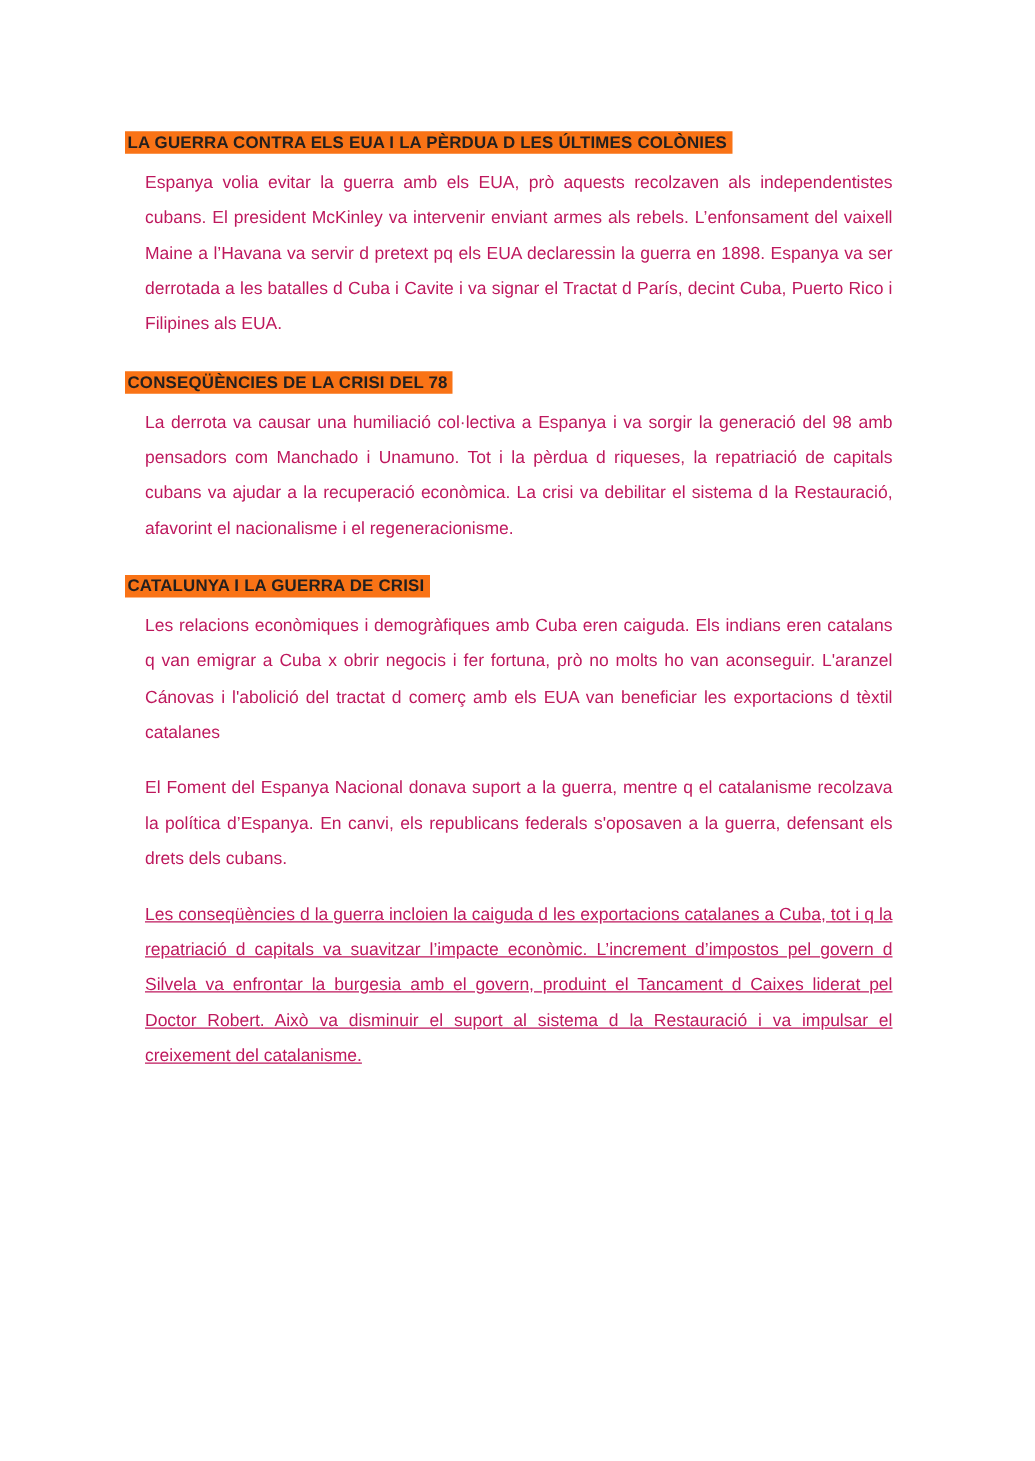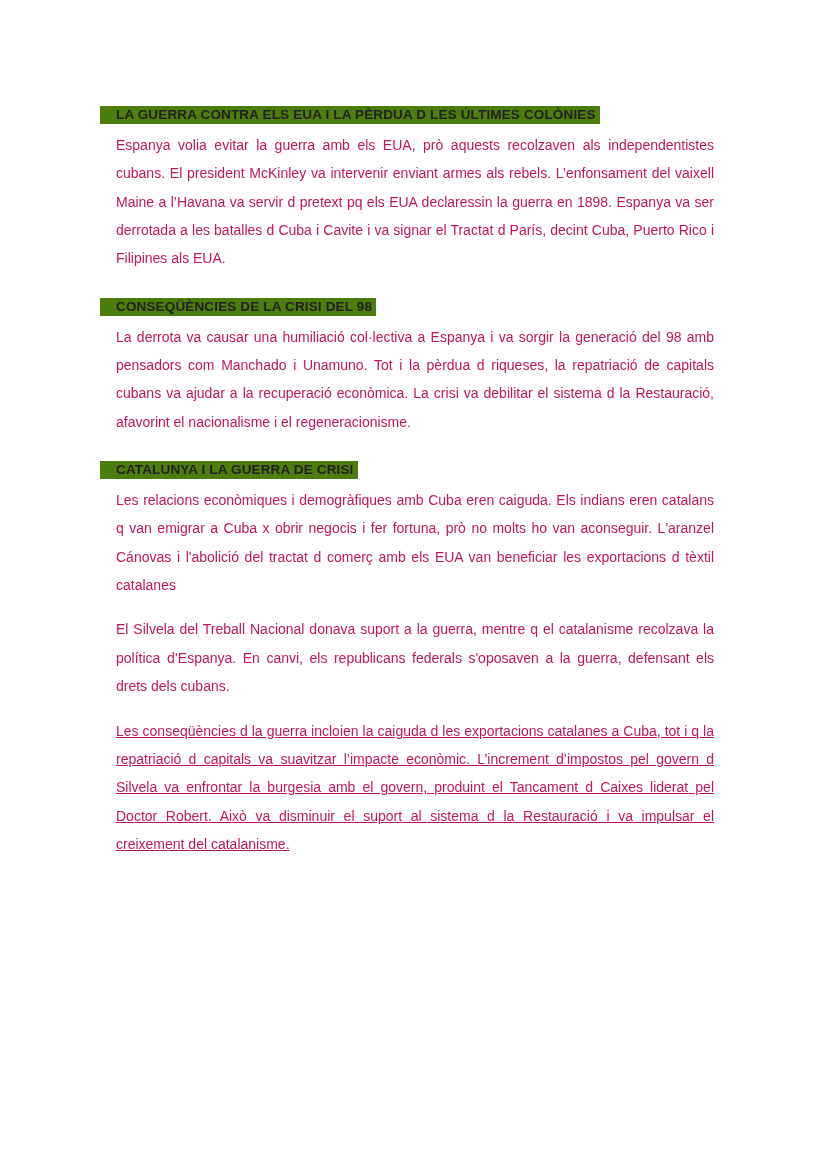--- a/index.html
+++ b/index.html
@@ -21,26 +21,26 @@
     top: 97px;
     width: 630px;
   }
   .heading {
     margin: 0 0 2px 0;
     height: 18px;
     white-space: nowrap;
   }
   .heading .hl {
     display: inline-block;
-    background: #4d7c0f;
+    background: #f97316;
     color: #231f1e;
     font-size: 13.5px;
     font-weight: bold;
     line-height: 14px;
-    padding: 2px 4px 2px 16px;
+    padding: 2px 4px 2px 2px;
     letter-spacing: 0.15px;
   }
   p.body {
     margin: 16px;
     color: #be185d;
     font-size: 14px;
     line-height: 28.34px;
     text-align: justify;
     text-justify: inter-word;
   }
@@ -53,25 +53,25 @@
 
 <div class="page">
   <main class="content">
 
     <section>
       <h2 class="heading"><mark class="hl">LA GUERRA CONTRA ELS EUA I LA PÈRDUA D LES ÚLTIMES COLÒNIES</mark></h2>
       <p class="body">Espanya volia evitar la guerra amb els EUA, prò aquests recolzaven als independentistes cubans. El president McKinley va intervenir enviant armes als rebels. L’enfonsament del vaixell Maine a l’Havana va servir d pretext pq els EUA declaressin la guerra en 1898. Espanya va ser derrotada a les batalles d Cuba i Cavite i va signar el Tractat d París, decint Cuba, Puerto Rico i Filipines als EUA.</p>
     </section>
 
     <section>
-      <h2 class="heading"><mark class="hl">CONSEQÜÈNCIES DE LA CRISI DEL 98</mark></h2>
+      <h2 class="heading"><mark class="hl">CONSEQÜÈNCIES DE LA CRISI DEL 78</mark></h2>
       <p class="body">La derrota va causar una humiliació col·lectiva a Espanya i va sorgir la generació del 98 amb pensadors com Manchado i Unamuno. Tot i la pèrdua d riqueses, la repatriació de capitals cubans va ajudar a la recuperació econòmica. La crisi va debilitar el sistema d la Restauració, afavorint el nacionalisme i el regeneracionisme.</p>
     </section>
 
     <section>
       <h2 class="heading"><mark class="hl">CATALUNYA I LA GUERRA DE CRISI</mark></h2>
       <p class="body">Les relacions econòmiques i demogràfiques amb Cuba eren caiguda. Els indians eren catalans q van emigrar a Cuba x obrir negocis i fer fortuna, prò no molts ho van aconseguir. L'aranzel Cánovas i l'abolició del tractat d comerç amb els EUA van beneficiar les exportacions d tèxtil catalanes</p>
-      <p class="body gap-sm">El Silvela del Treball Nacional donava suport a la guerra, mentre q el catalanisme recolzava la política d’Espanya. En canvi, els republicans federals s'oposaven a la guerra, defensant els drets dels cubans.</p>
+      <p class="body gap-sm">El Foment del Espanya Nacional donava suport a la guerra, mentre q el catalanisme recolzava la política d’Espanya. En canvi, els republicans federals s'oposaven a la guerra, defensant els drets dels cubans.</p>
       <p class="body gap-md">Les conseqüències d la guerra incloien la caiguda d les exportacions catalanes a Cuba, tot i q la repatriació d capitals va suavitzar l’impacte econòmic. L’increment d’impostos pel govern d Silvela va enfrontar la burgesia amb el govern, produint el Tancament d Caixes liderat pel Doctor Robert. Això va disminuir el suport al sistema d la Restauració i va impulsar el creixement del catalanisme.</p>
     </section>
 
   </main>
 </div>
 
 </body></html>

